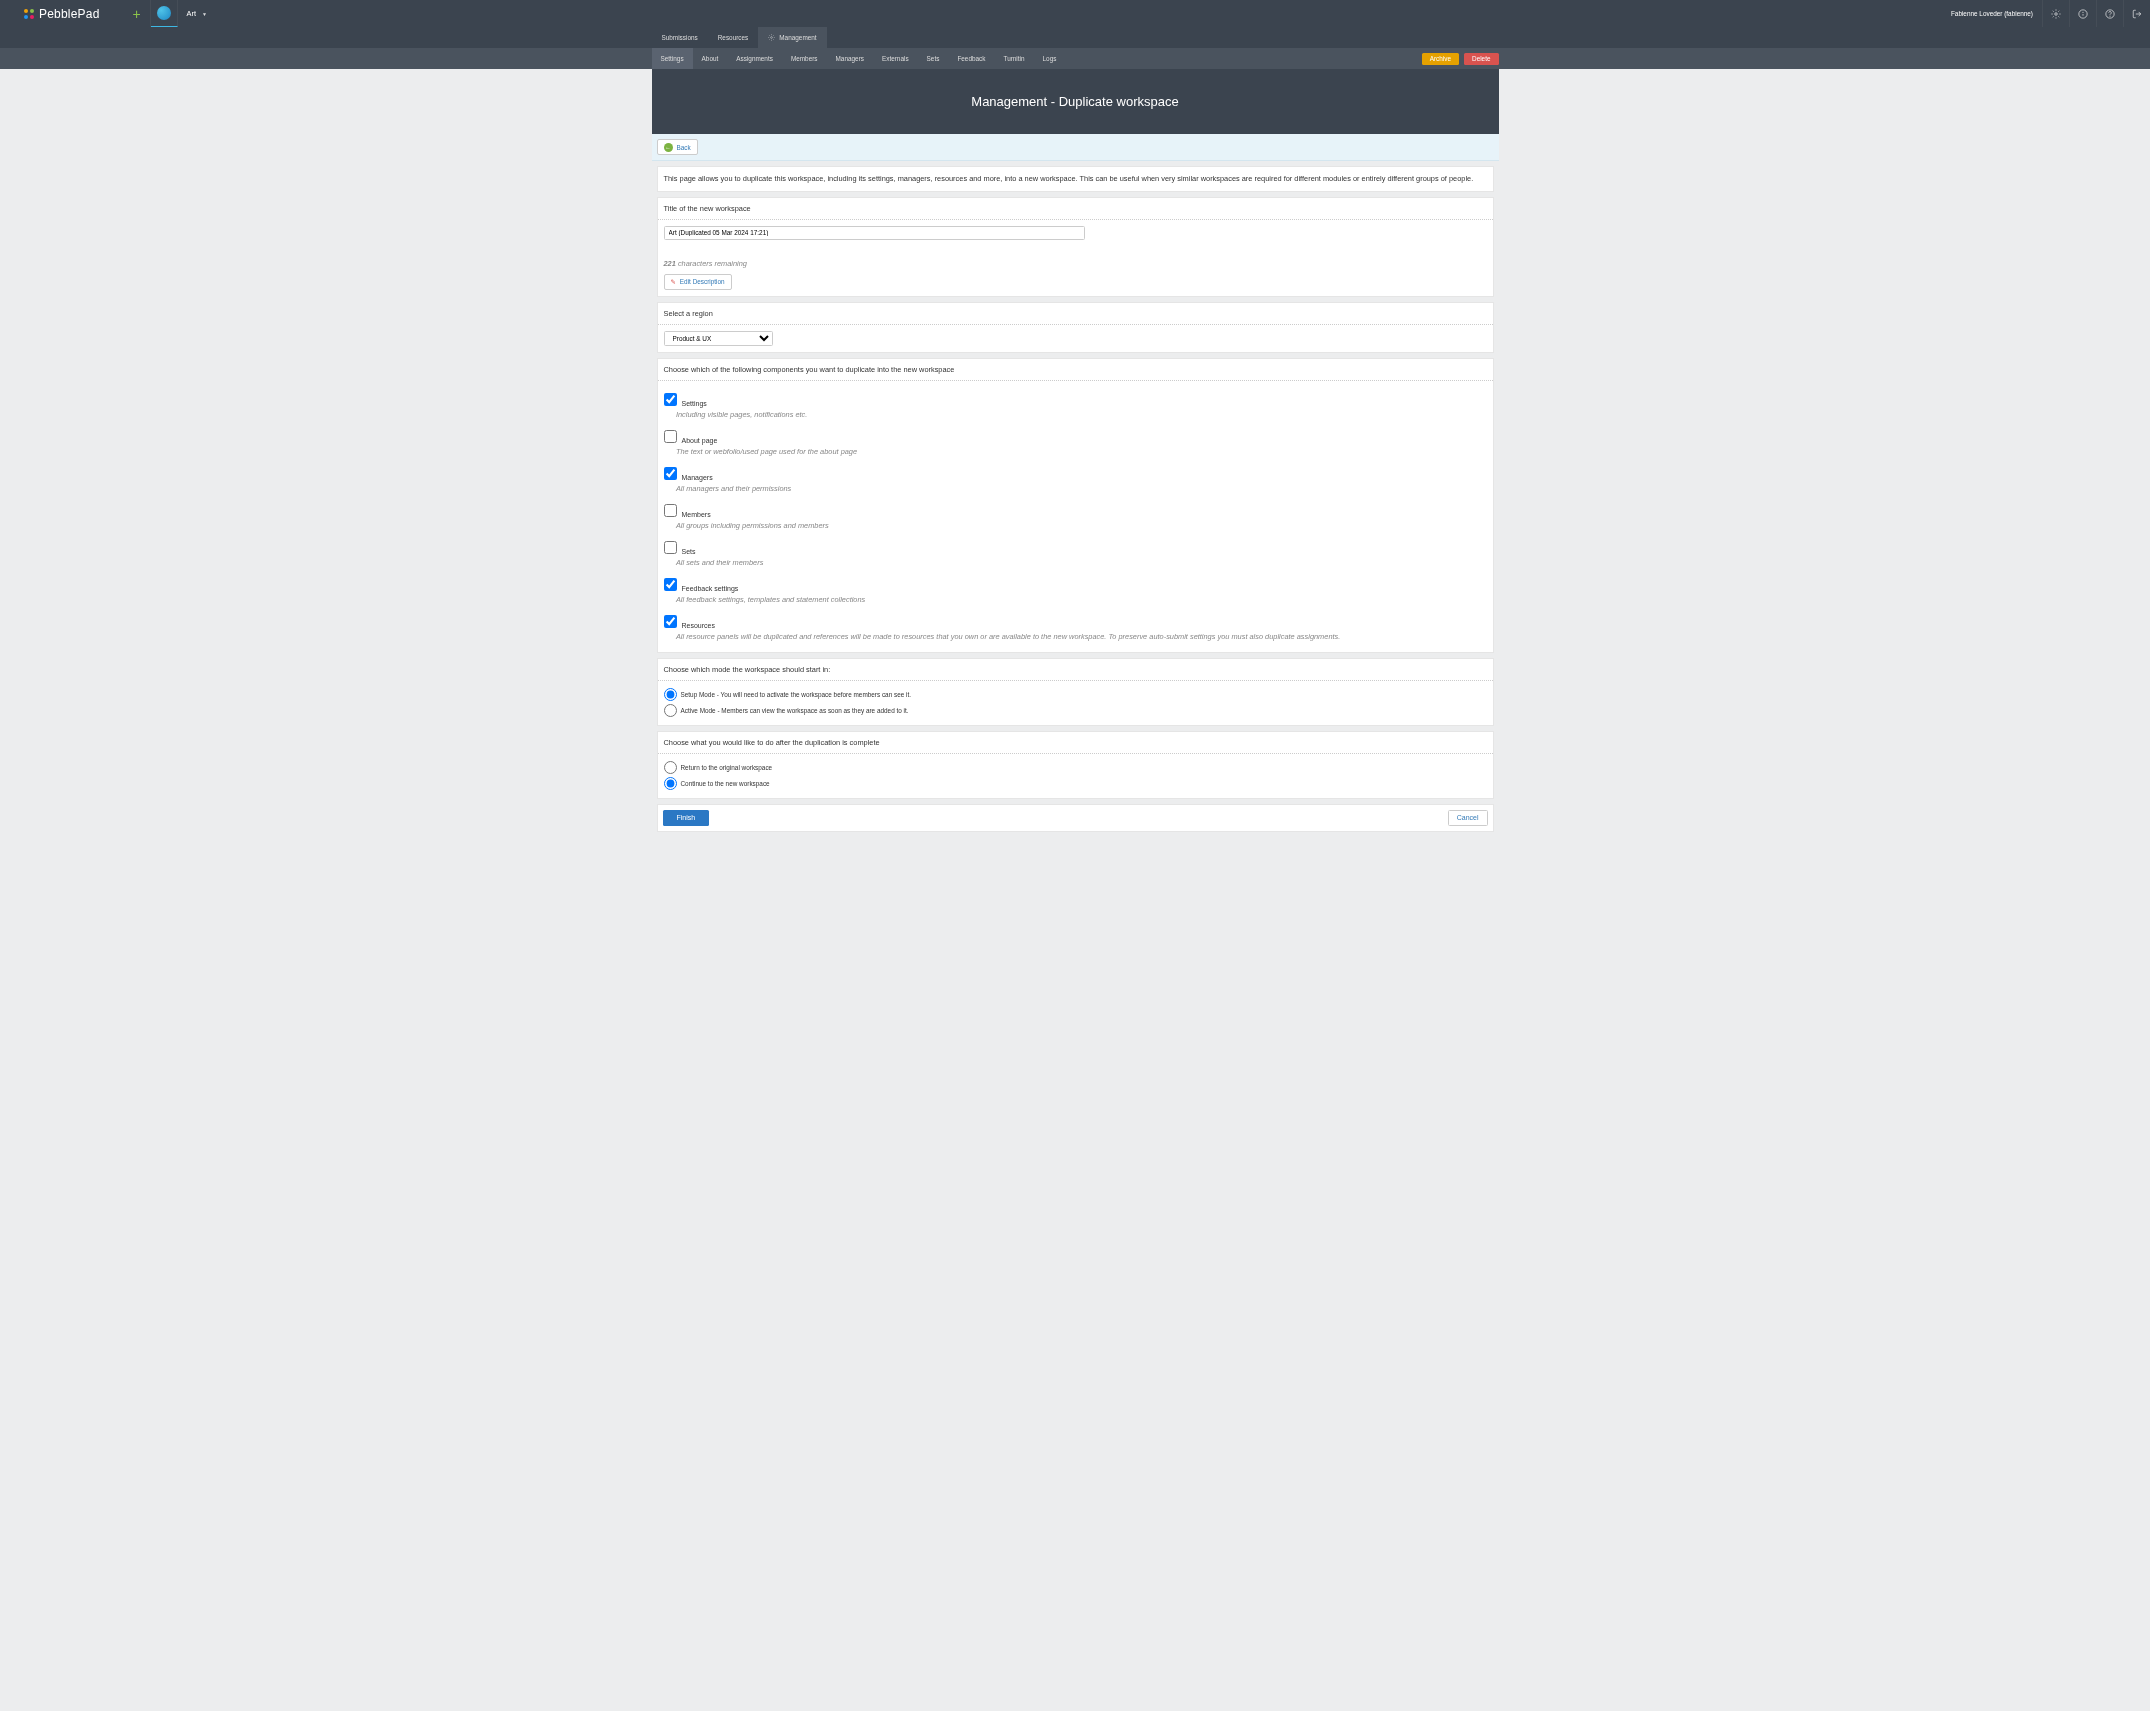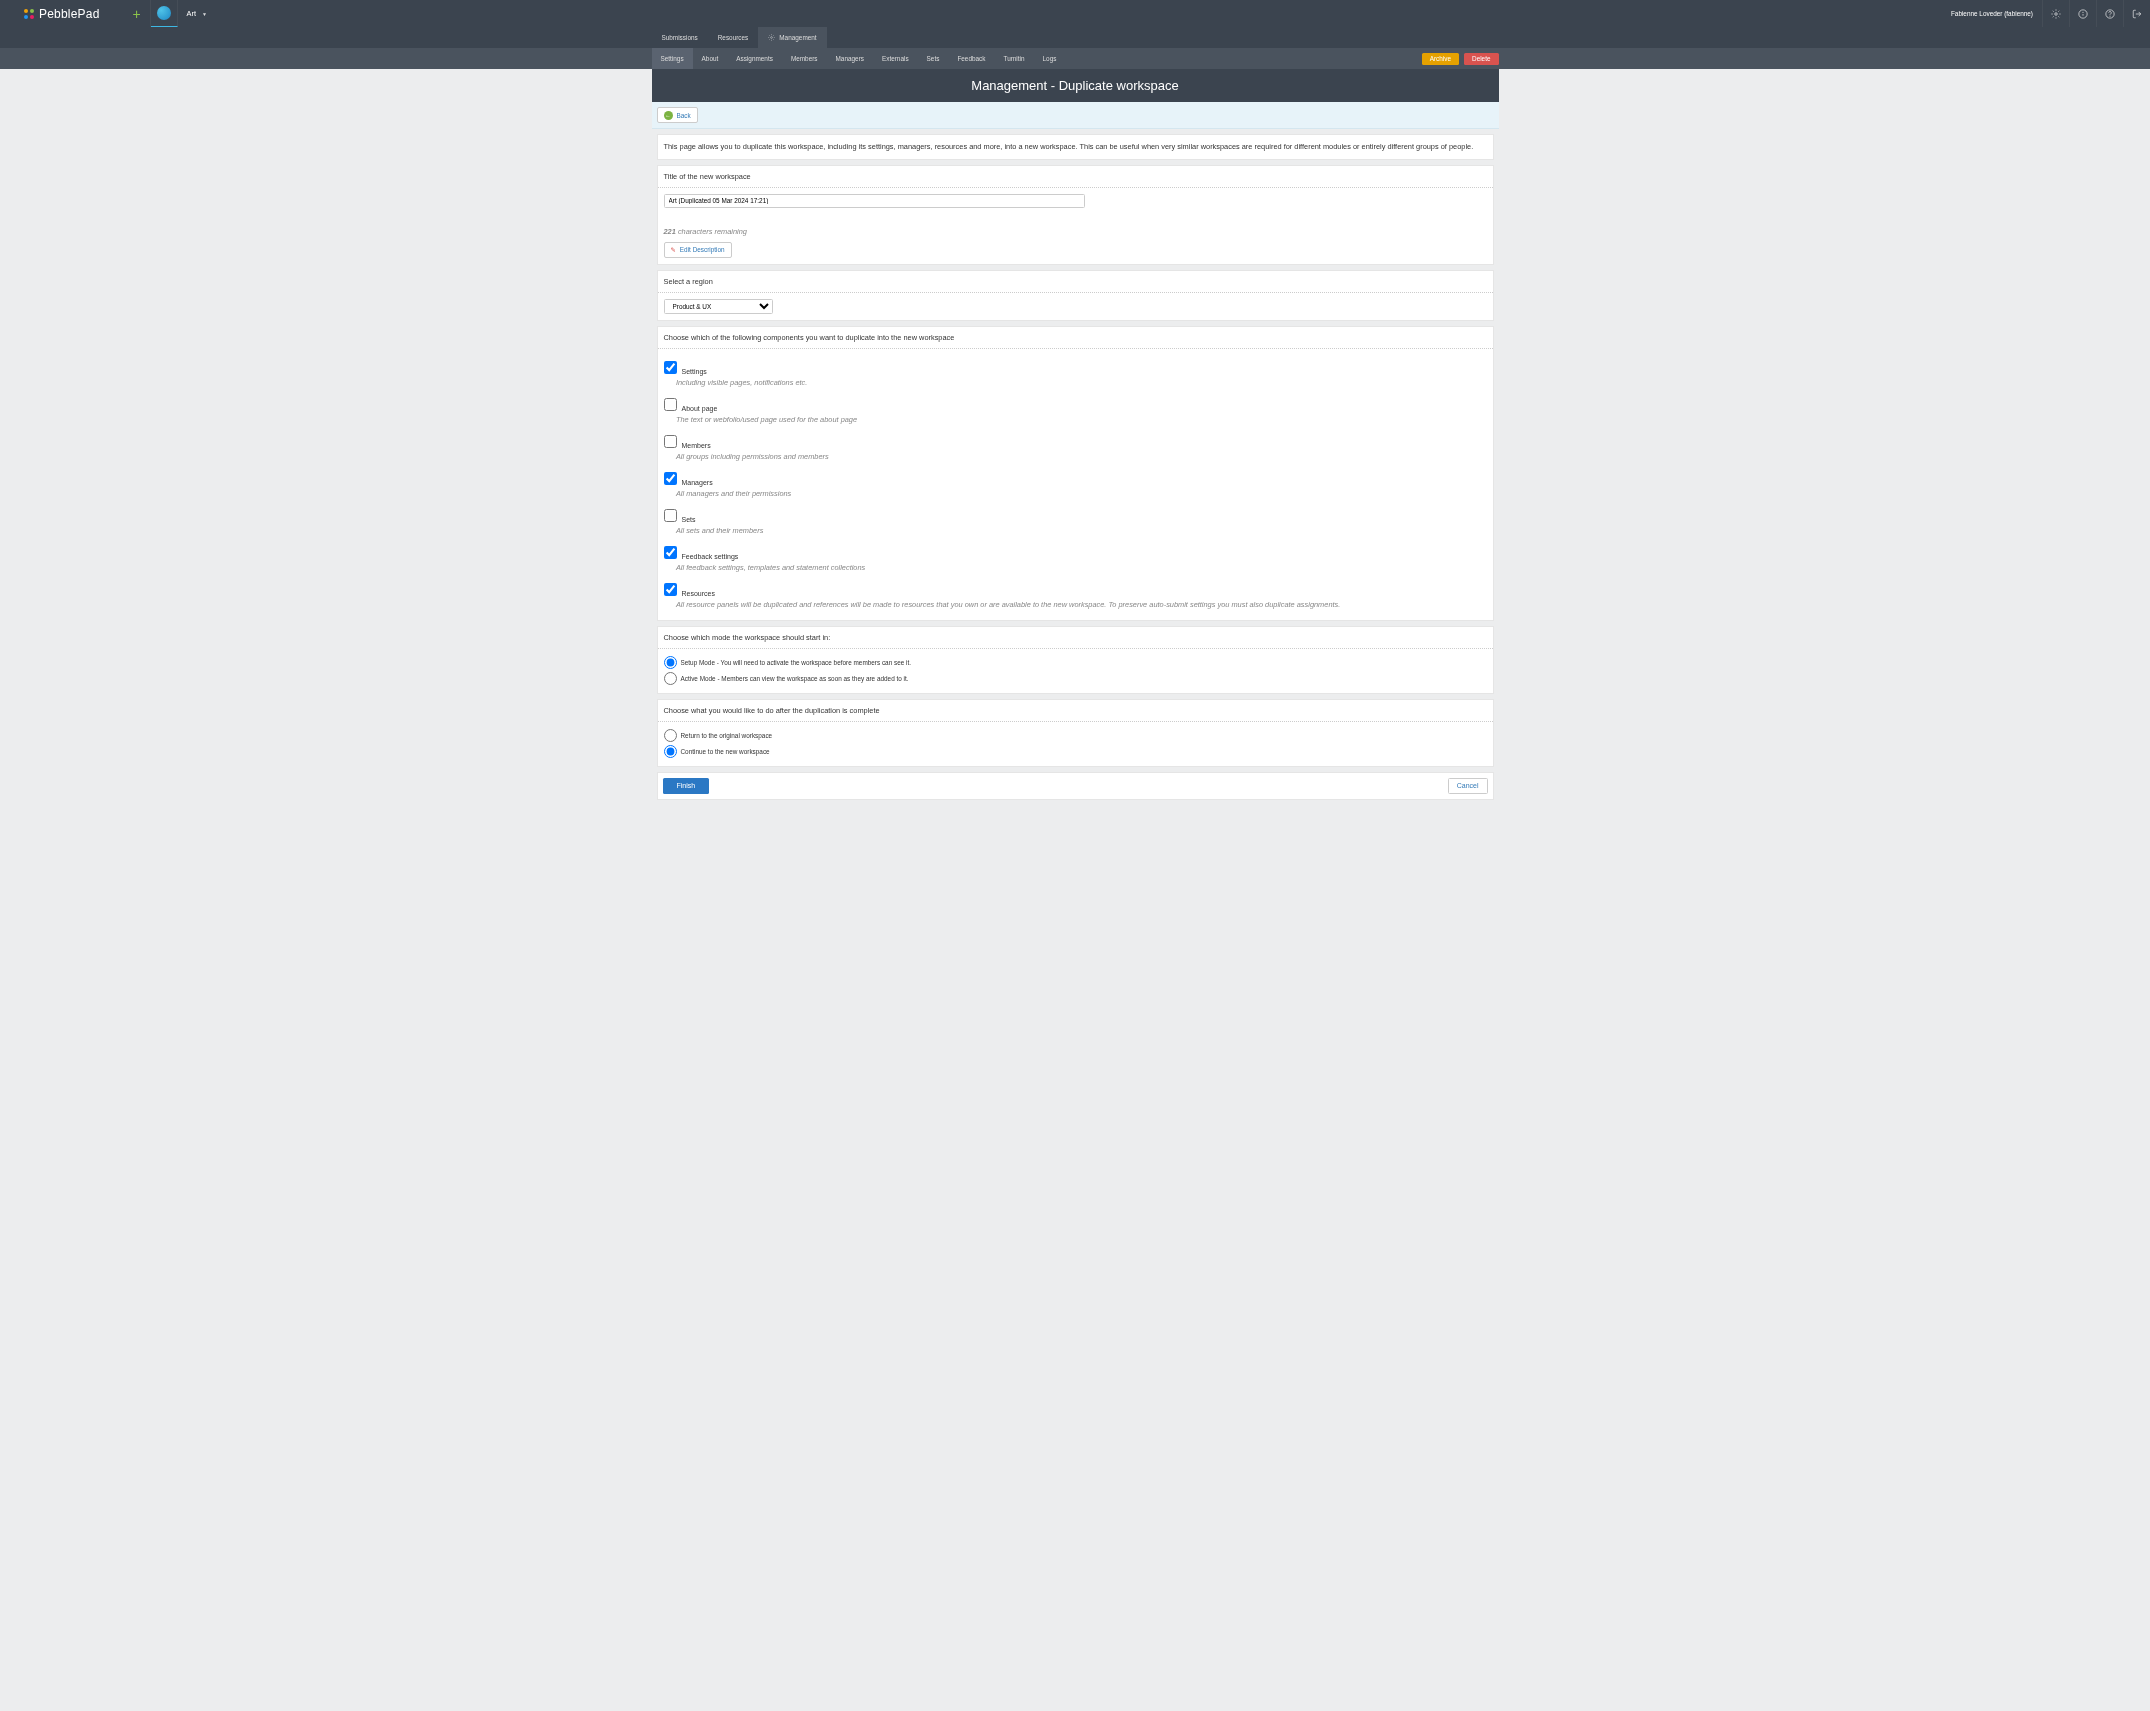--- a/index.html
+++ b/index.html
@@ -36,21 +36,21 @@
     .sec-nav { background: #4a535e; height: 21px; color: #ddd; font-size: 6.4px; }
     .sec-nav-inner { max-width: 847px; margin: 0 auto; display: flex; align-items: stretch; height: 100%; }
     .sec-nav-item { padding: 0 9px; display: flex; align-items: center; cursor: pointer; }
     .sec-nav-item.active { background: #5a6370; }
     .sec-nav-spacer { flex: 1; }
     .btn-archive { background: #e5a100; color: #fff; padding: 2.5px 8px; border-radius: 1.5px; margin-right: 5px; align-self: center; font-size: 6.4px; cursor: pointer; }
     .btn-delete { background: #d9534f; color: #fff; padding: 2.5px 8px; border-radius: 1.5px; align-self: center; font-size: 6.4px; cursor: pointer; }
     
     
     .page { max-width: 847px; margin: 0 auto; background: transparent; }
-    .page-header { background: #3b444f; padding: 9px; text-align: center; }
+    .page-header { background: #3b444f; padding: 25px; text-align: center; }
     .page-header h1 { color: #fff; font-size: 13px; font-weight: 400; }
     .back-bar { background: #e7f3f9; padding: 5px; border-bottom: 0.5px solid #d4e6ef; }
     .back-btn { display: inline-flex; align-items: center; background: #fff; border: 0.5px solid #ccc; border-radius: 2px; padding: 2.5px 6px; color: #337ab7; font-size: 6.4px; cursor: pointer; }
     .back-btn .arrow { width: 9px; height: 9px; background: #7cb342; border-radius: 50%; margin-right: 4px; display: flex; align-items: center; justify-content: center; color: #fff; font-size: 5.4px; }
     
     .panel { background: #fff; margin: 5px; border: 0.5px solid #e5e5e5; padding: 6px; font-size: 7.4px; line-height: 1.6; color: #333; }
     .form-panel { background: #fff; margin: 5px; border: 0.5px solid #e5e5e5; }
     .form-panel-header { padding: 6px; font-size: 7.4px; font-weight: 400; border-bottom: 0.5px dotted #ccc; }
     .form-panel-body { padding: 6px; }
     
@@ -215,31 +215,31 @@
         </div>
         <div class="option-group">
           <div class="option-row">
             <input type="checkbox" style="">
             <span class="option-label">About page</span>
           </div>
           <div class="option-sub">The text or webfolio/used page used for the about page</div>
         </div>
         <div class="option-group">
           <div class="option-row">
+            <input type="checkbox" checked="" style="">
+            <span class="option-label">Managers</span>
+          </div>
+          <div class="option-sub">All managers and their permissions</div>
+        </div>
+        <div class="option-group">
+          <div class="option-row">
             <input type="checkbox" style="">
             <span class="option-label">Members</span>
           </div>
           <div class="option-sub">All groups including permissions and members</div>
-        </div>
-        <div class="option-group">
-          <div class="option-row">
-            <input type="checkbox" checked="" style="">
-            <span class="option-label">Managers</span>
-          </div>
-          <div class="option-sub">All managers and their permissions</div>
         </div>
         <div class="option-group">
           <div class="option-row">
             <input type="checkbox" style="">
             <span class="option-label">Sets</span>
           </div>
           <div class="option-sub">All sets and their members</div>
         </div>
         <div class="option-group">
           <div class="option-row">

